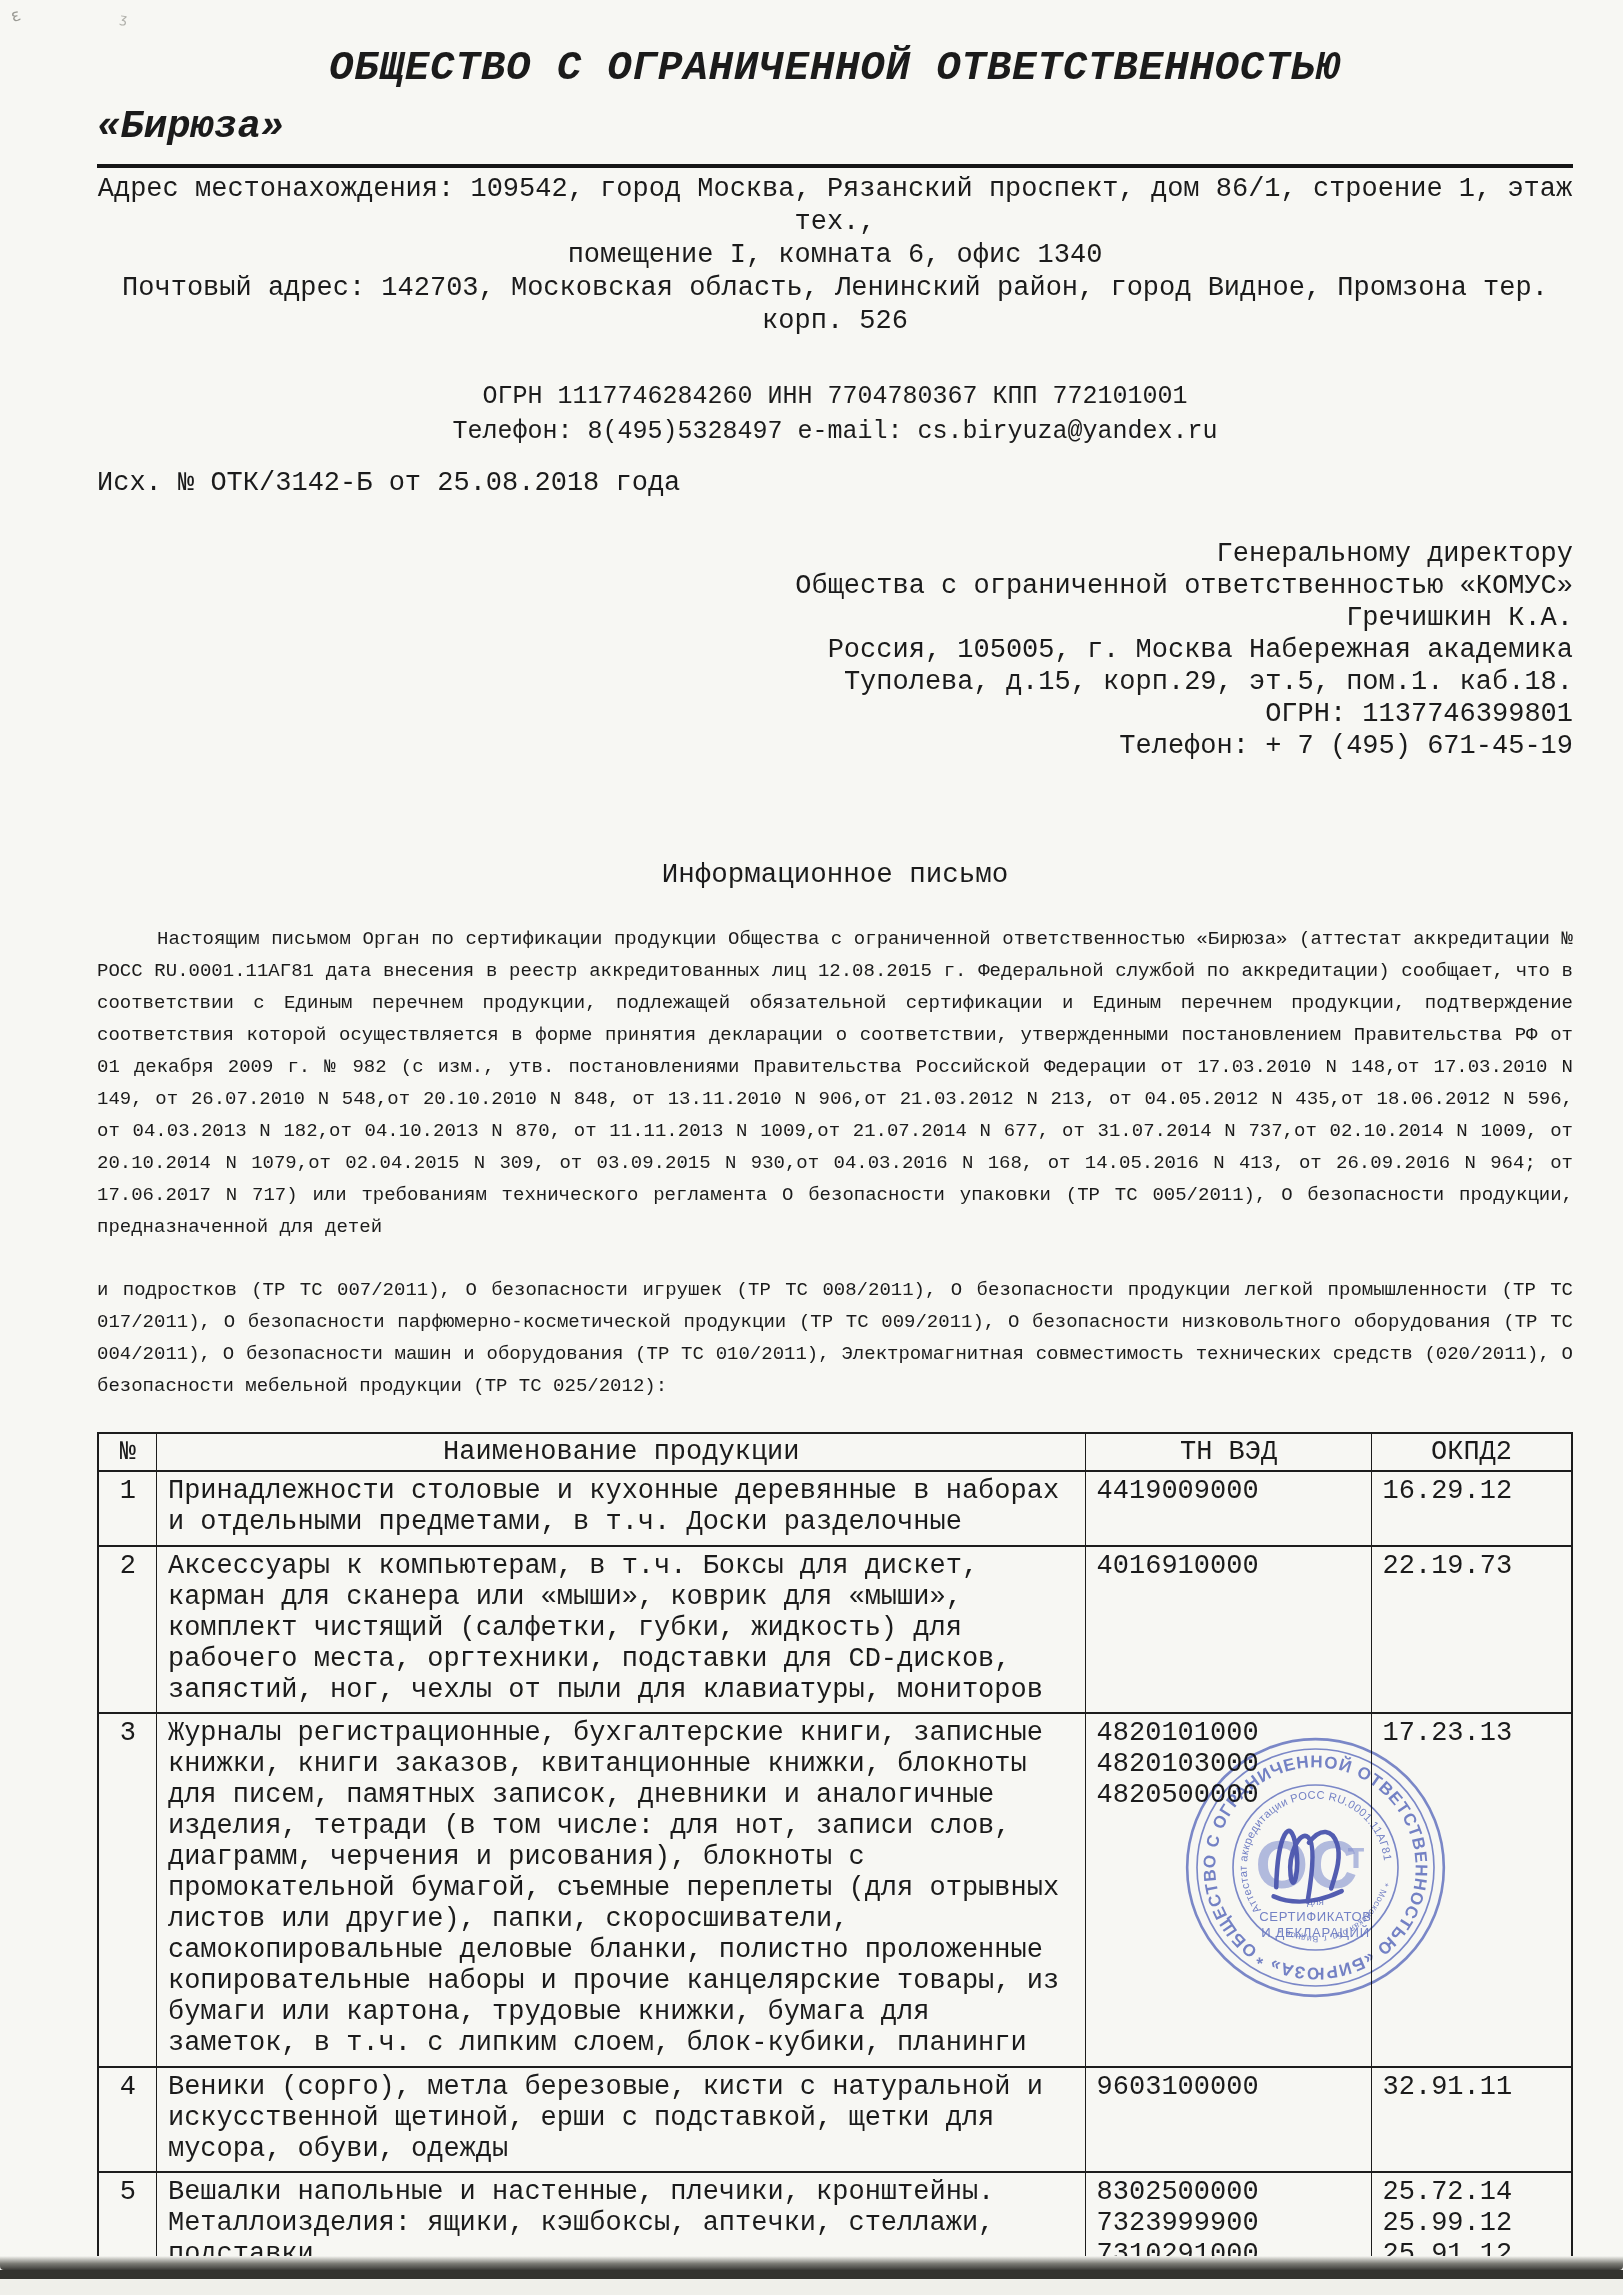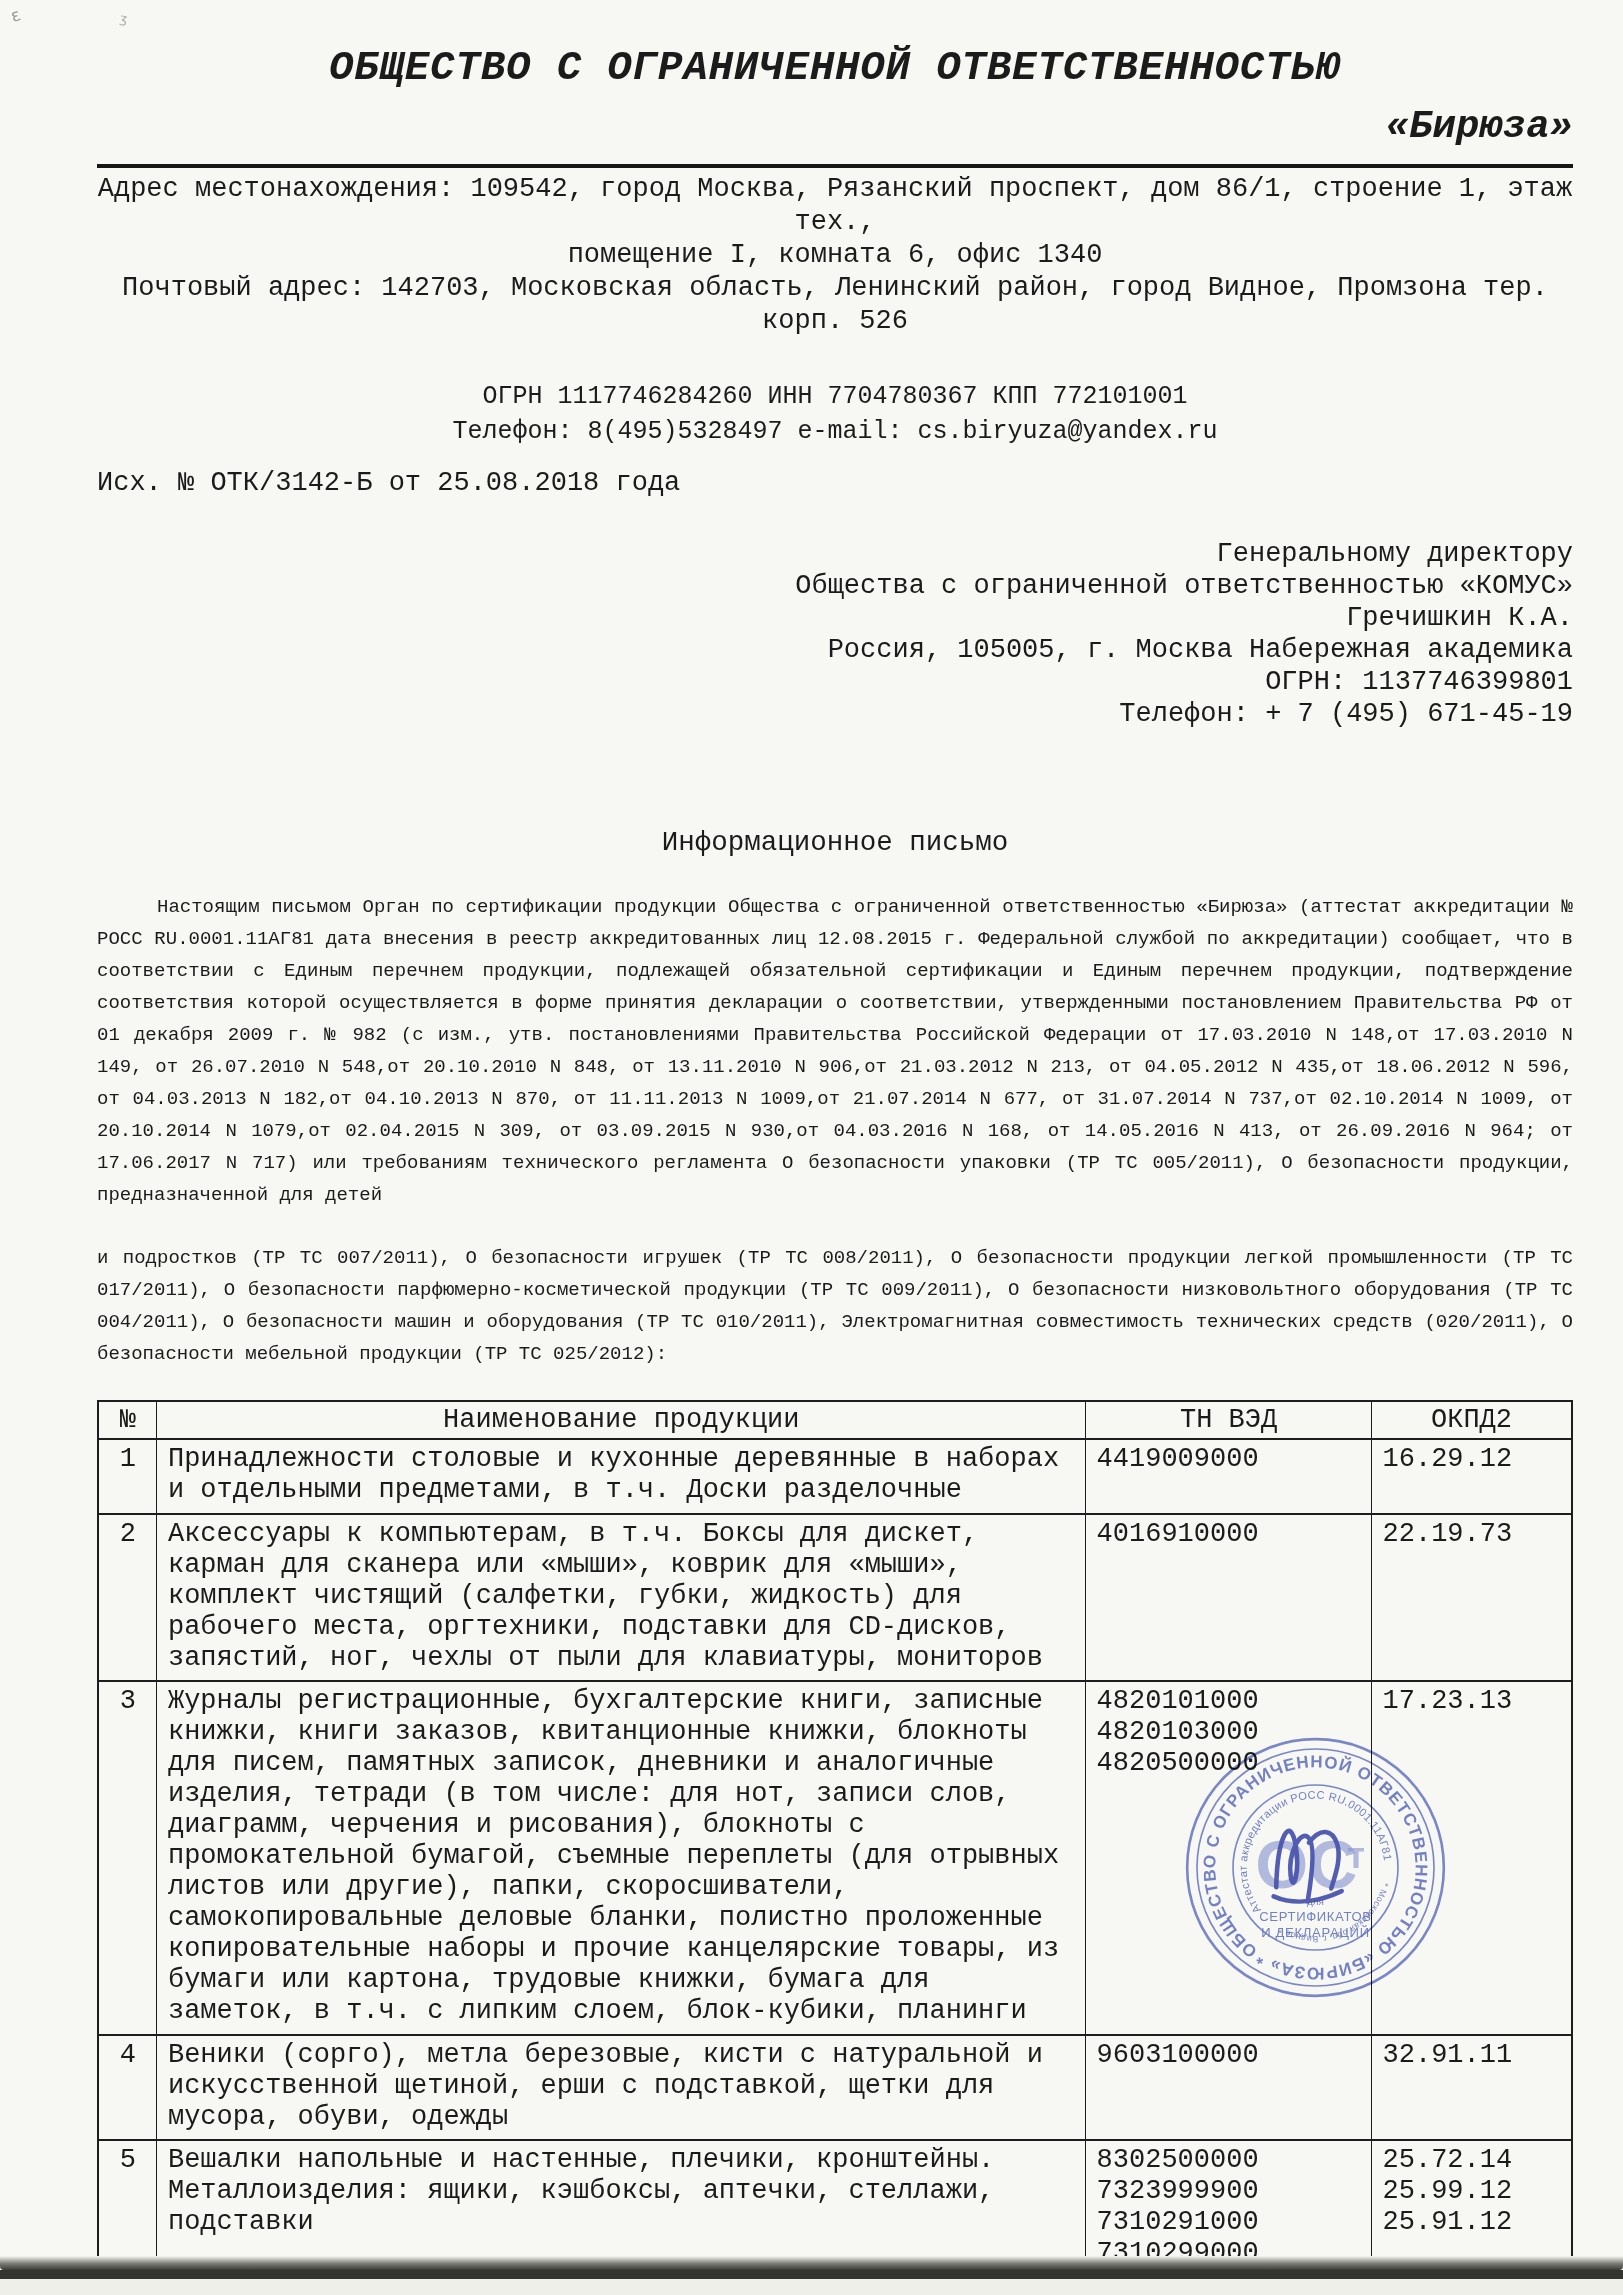--- a/index.html
+++ b/index.html
@@ -12,21 +12,21 @@
     font-family:"Liberation Serif","DejaVu Serif",serif;
     overflow:hidden;
   }
   .content{position:relative;padding:43px 50px 0 97px;font-family:Liberation Mono, monospace;}
   
   .org-title{
     text-align:center;font-weight:bold;font-style:italic;
     font-size:41px;line-height:51px;letter-spacing:0.7px;
   }
   .org-title2{
-    text-align:right;font-weight:bold;font-style:italic;
+    text-align:left;font-weight:bold;font-style:italic;
     font-size:39px;line-height:48px;margin-top:9.2px;
   }
   .header-rule{height:3.9px;background:#161616;margin-top:13px;}
   .addr-block{margin-top:5.2px;text-align:center;font-size:27px;line-height:33px;}
   .req-block{margin-top:41px;text-align:center;font-size:25px;line-height:35px;}
   .outgoing{margin-top:17px;font-size:27px;line-height:34px;text-align:left;}
   .recipient{margin-top:38px;text-align:right;font-size:27px;line-height:32px;}
   .letter-title{margin-top:96px;text-align:center;font-size:27.5px;line-height:34px;}
   
   .body-par{
@@ -105,20 +105,21 @@
       <div>Телефон: 8(495)5328497 e-mail: cs.biryuza@yandex.ru</div>
     </div>
 
     <div class="outgoing">Исх. № ОТК/3142-Б от 25.08.2018 года</div>
 
     <div class="recipient">
         <div class="line">Генеральному директору</div>
         <div class="line">Общества с ограниченной ответственностью «КОМУС»</div>
         <div class="line">Гречишкин К.А.</div>
         <div class="line">Россия, 105005, г. Москва Набережная академика</div>
+        <div class="line">Туполева, д.15, корп.29, эт.5, пом.1. каб.18.</div>
         <div class="line">ОГРН: 1137746399801</div>
         <div class="line">Телефон: + 7 (495) 671-45-19</div>
       </div>
 
     <div class="letter-title">Информационное письмо</div>
 
     <div class="body-par indent">Настоящим письмом Орган по сертификации продукции Общества с ограниченной ответственностью «Бирюза» (аттестат аккредитации № РОСС RU.0001.11АГ81 дата внесения в реестр аккредитованных лиц  12.08.2015 г. Федеральной службой по аккредитации) сообщает, что в соответствии с Единым перечнем продукции, подлежащей обязательной сертификации и Единым перечнем продукции, подтверждение соответствия которой осуществляется в форме принятия декларации о соответствии, утвержденными постановлением Правительства РФ от 01 декабря 2009 г. № 982 (с изм., утв. постановлениями Правительства Российской Федерации от 17.03.2010 N 148,от 17.03.2010 N 149, от 26.07.2010 N 548,от 20.10.2010 N 848, от 13.11.2010 N 906,от 21.03.2012 N 213, от 04.05.2012 N 435,от 18.06.2012 N 596, от 04.03.2013 N 182,от 04.10.2013 N 870, от 11.11.2013 N 1009,от 21.07.2014 N 677, от 31.07.2014 N 737,от 02.10.2014 N 1009, от 20.10.2014 N 1079,от 02.04.2015 N 309, от 03.09.2015 N 930,от 04.03.2016 N 168, от 14.05.2016 N 413, от 26.09.2016 N 964; от 17.06.2017 N 717) или требованиям технического регламента О безопасности упаковки (ТР ТС 005/2011), О безопасности продукции, предназначенной для детей</div>
     <div class="body-par">и подростков (ТР ТС 007/2011), О безопасности игрушек (ТР ТС 008/2011), О безопасности продукции легкой промышленности (ТР ТС 017/2011), О безопасности парфюмерно-косметической продукции (ТР ТС 009/2011), О безопасности низковольтного оборудования (ТР ТС 004/2011), О безопасности машин и оборудования (ТР ТС 010/2011), Электромагнитная совместимость технических средств (020/2011), О безопасности мебельной продукции (ТР ТС 025/2012):</div>
 
     <table class="products">

